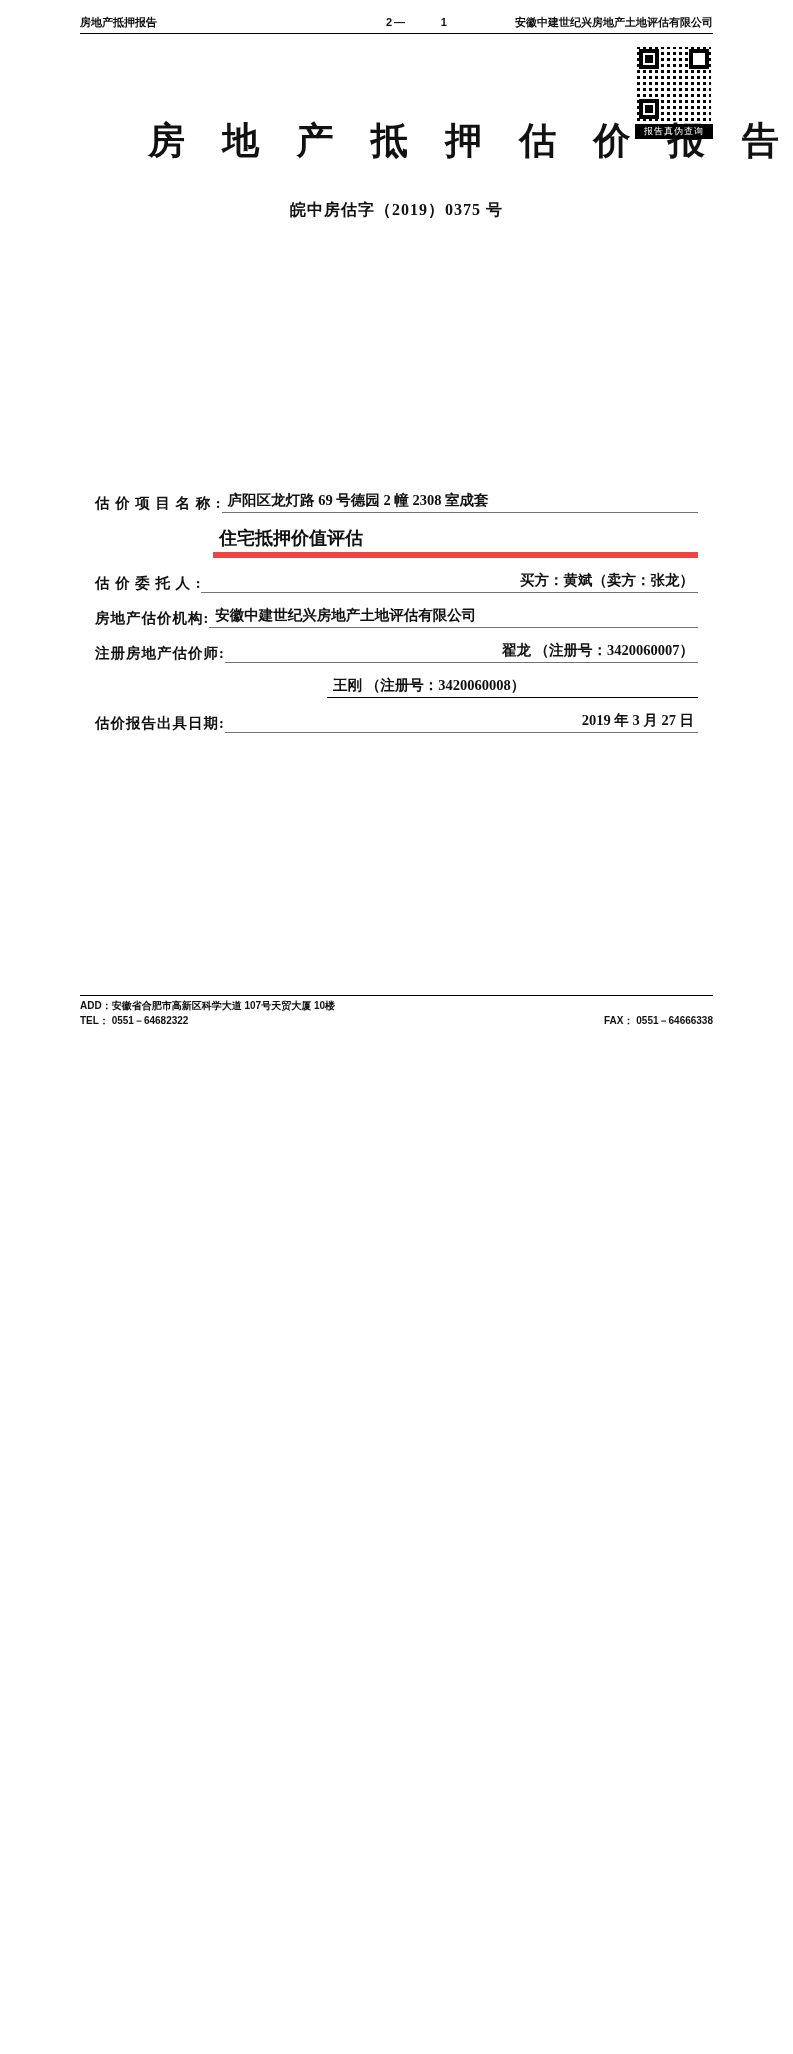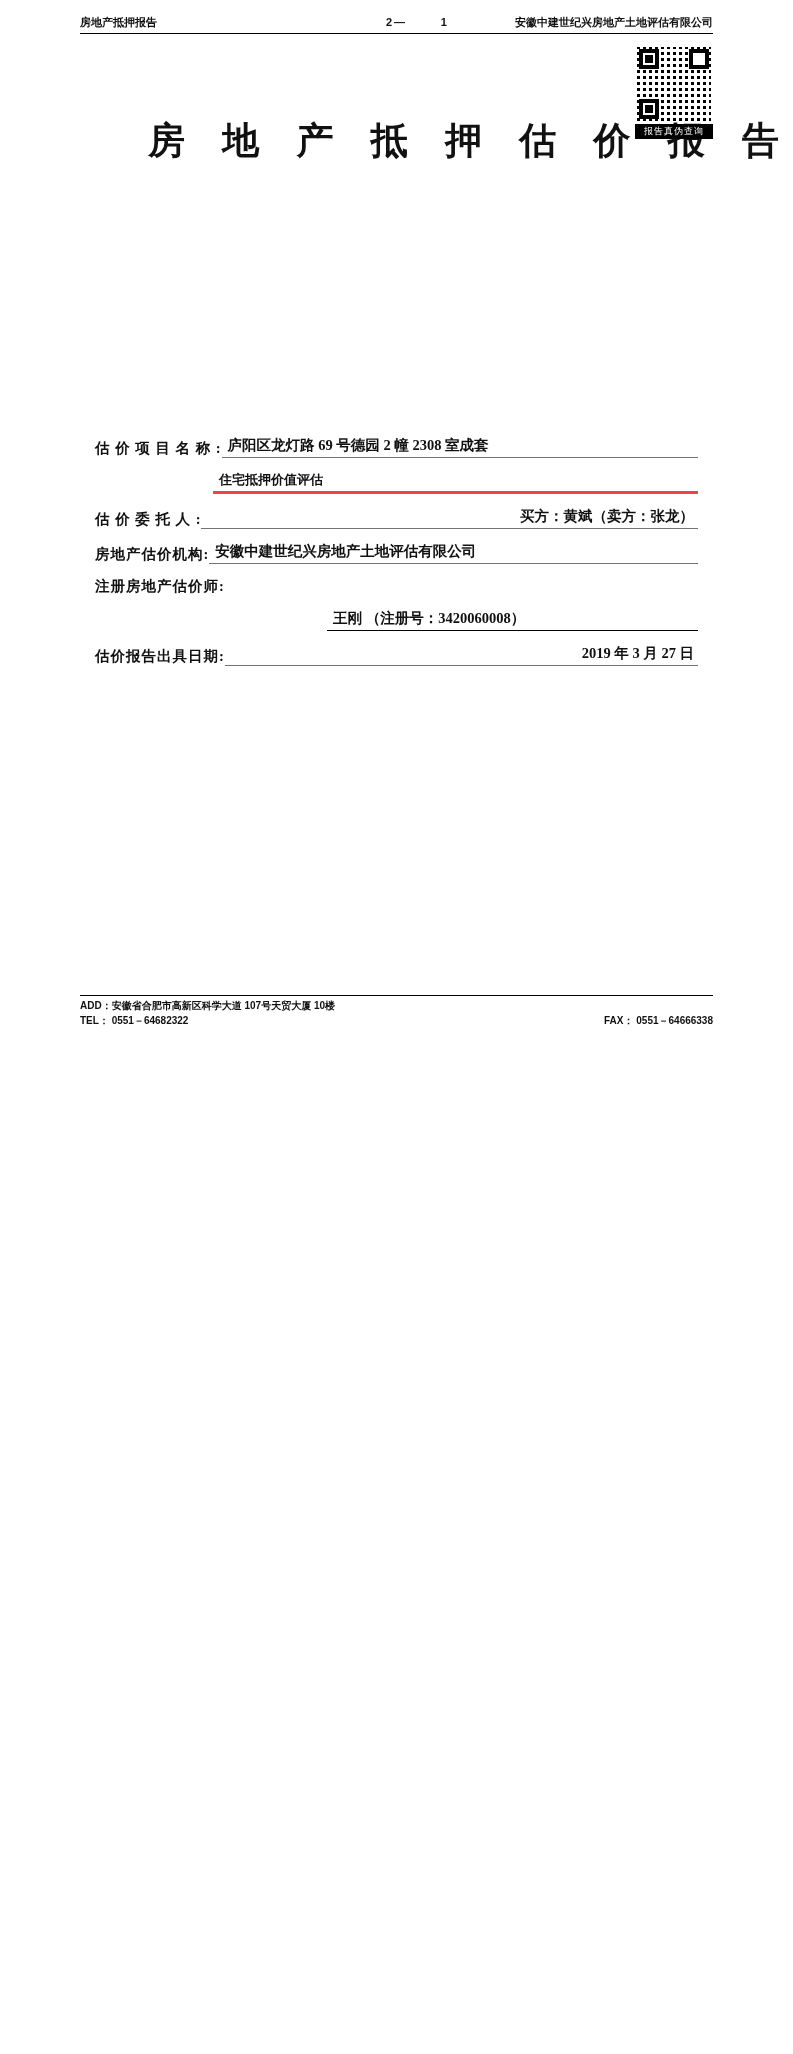--- a/index.html
+++ b/index.html
@@ -113,25 +113,25 @@
   }
   .fval{
     flex:1;
     border-bottom:1px solid #737373;
     padding:0 4px 2px 6px;
     font-weight:bold;
     white-space:nowrap;
   }
   .fval.center{text-align:right;}
   .fcont{
-    border-bottom:3px solid #ef4444;
+    border-bottom:6px solid #ef4444;
     margin:0 0 13px 118px;
     padding:0 4px 2px 6px;
     font-weight:bold;
-    font-size:13px;
+    font-size:18px;
   }
   .fcont2{
     border-bottom:1px solid #000;
     margin:0 0 13px 232px;
     padding:0 4px 2px 6px;
     font-weight:bold;
     font-size:14.5px;
   }
 
   
@@ -167,20 +167,21 @@
     <div class="qr">
       <div class="bl"></div>
         <div class="c1"></div>
         <div class="c2"></div>
         <div class="c3"></div>
     </div>
     <div class="qrlabel">报告真伪查询</div>
   </div>
 
   <div class="cover-title">房 地 产 抵 押 估 价 报 告</div>
+  <div class="cover-no">皖中房估字（2019）0375 号</div>
 
   <div class="fields">
 
     <div class="frow">
       <span class="flabel">估 价 项 目 名 称 :</span>
       <span class="fval">庐阳区龙灯路 69 号德园 2 幢 2308 室成套</span>
     </div>
     <div class="fcont">住宅抵押价值评估</div>
 
     <div class="frow">
@@ -188,20 +189,21 @@
       <span class="fval center">买方：黄斌（卖方：张龙）</span>
     </div>
 
     <div class="frow">
       <span class="flabel">房地产估价机构:</span>
       <span class="fval">安徽中建世纪兴房地产土地评估有限公司</span>
     </div>
 
     <div class="frow">
       <span class="flabel">注册房地产估价师:</span>
+      <span class="fval center">翟龙     （注册号：3420060007）</span>
     </div>
     <div class="fcont2">王刚     （注册号：3420060008）</div>
 
     <div class="frow">
       <span class="flabel">估价报告出具日期:</span>
       <span class="fval center">2019 年 3 月 27 日</span>
     </div>
   </div>
 
   <div class="cover-foot">

